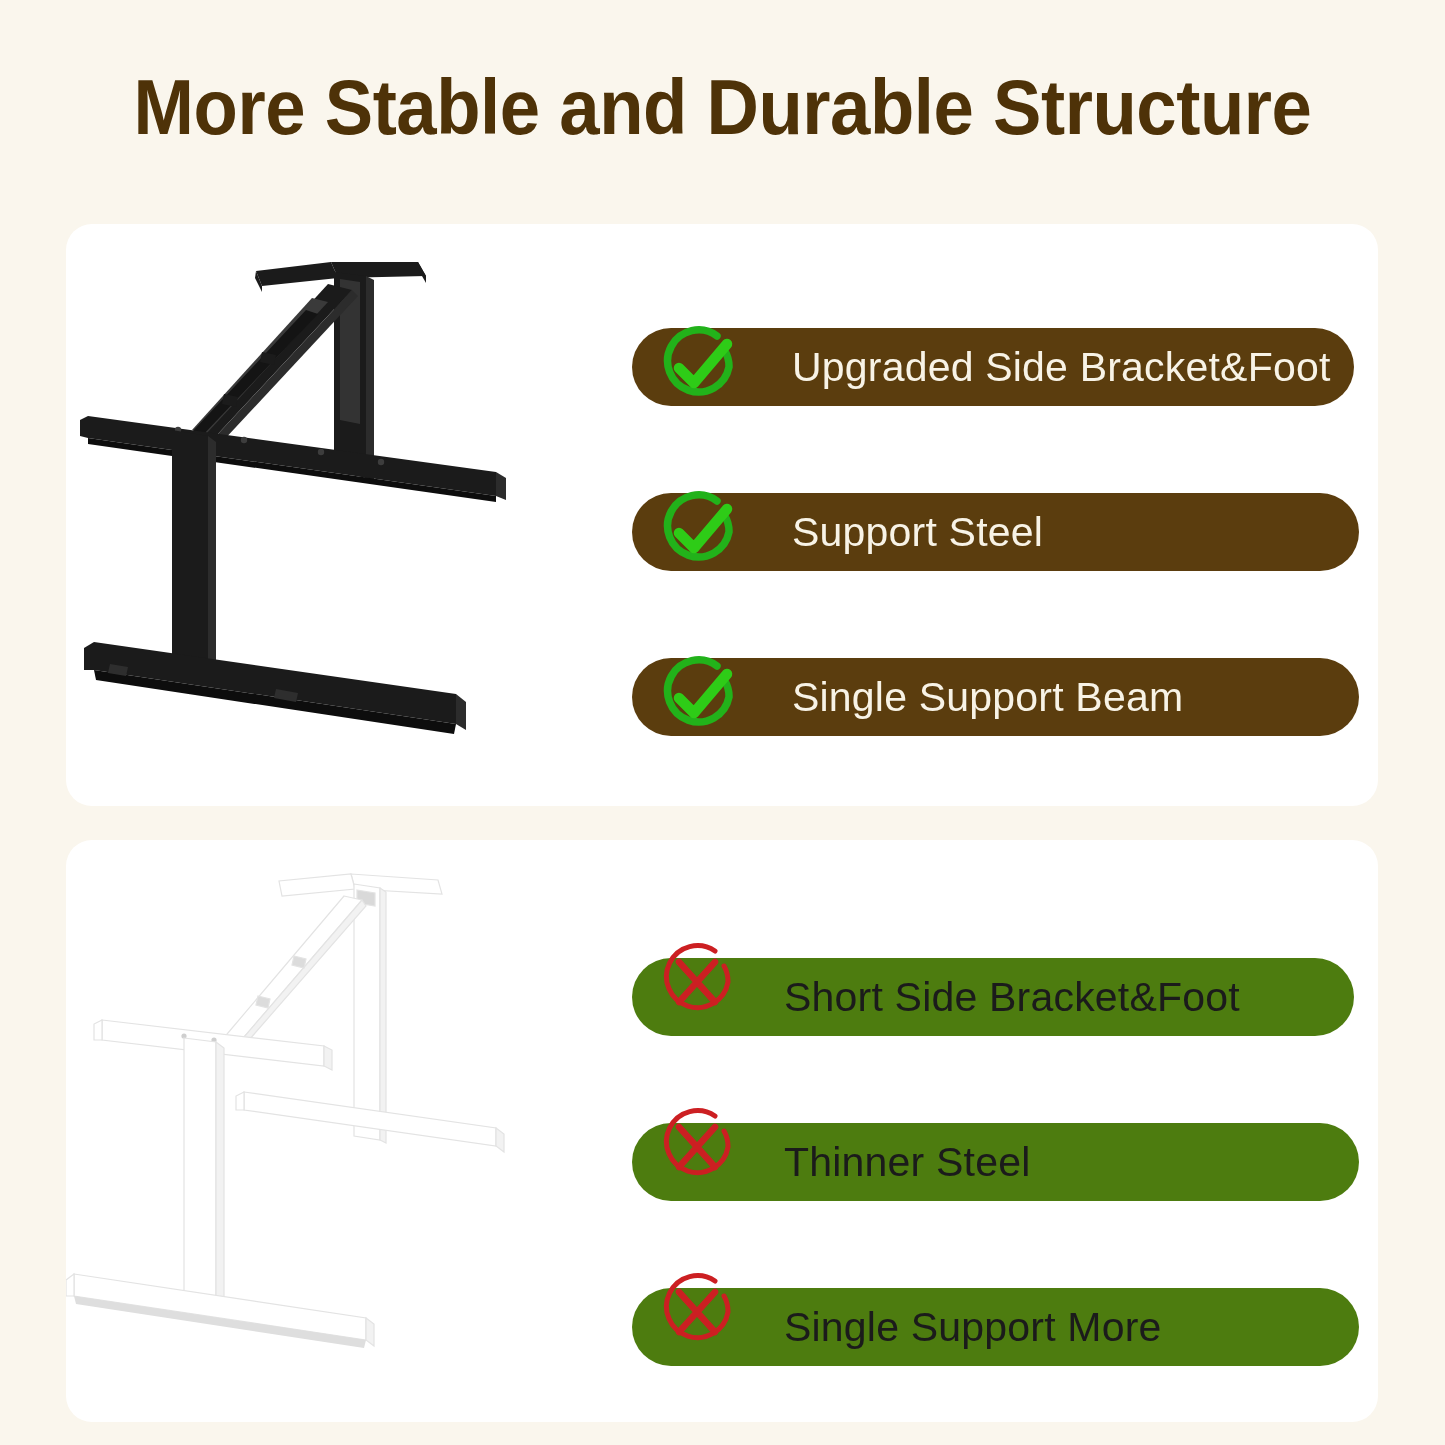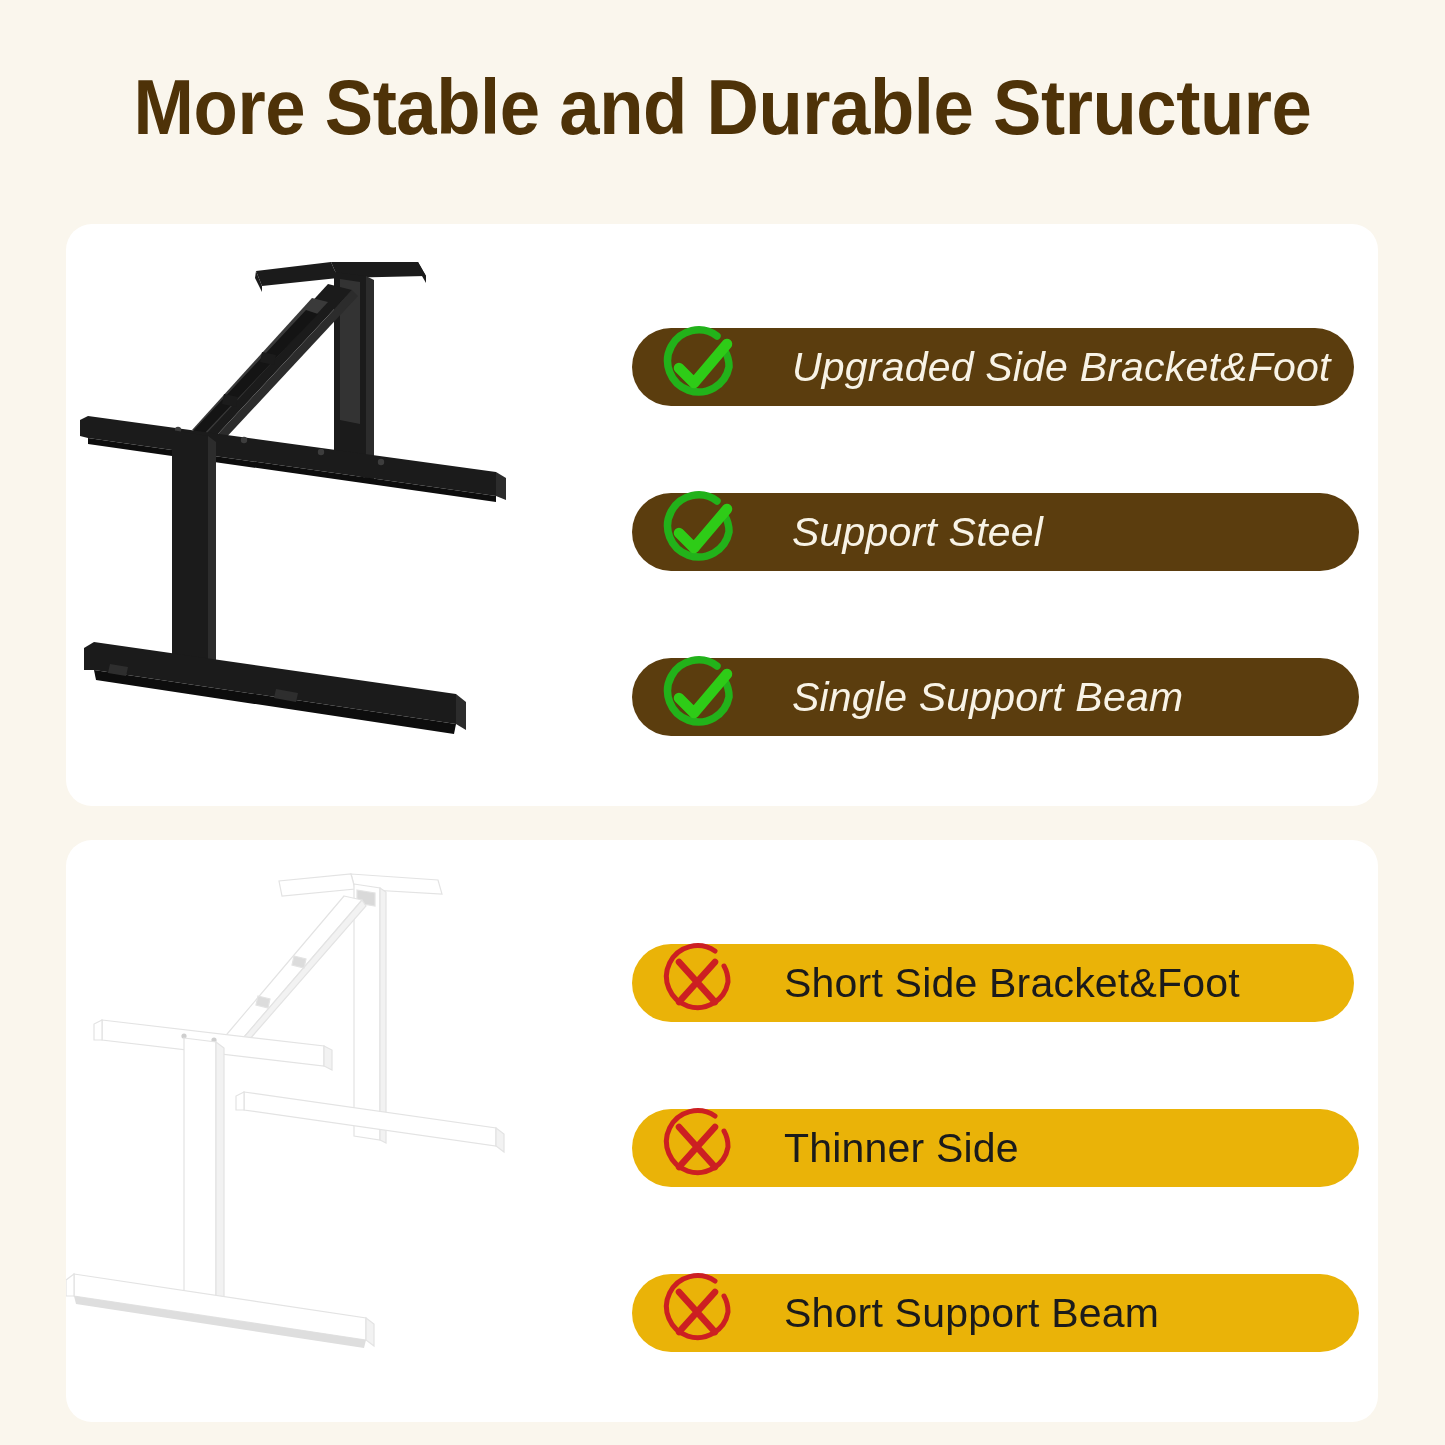--- a/index.html
+++ b/index.html
@@ -34,21 +34,21 @@
   }
 
   
   .card {
     position: absolute;
     left: 66px;
     width: 1312px;
     background: #ffffff;
     border-radius: 26px;
   }
-  .card-top    { top: 224px; height: 582px; font-style: italic; }
+  .card-top    { top: 224px; height: 582px; }
   .card-bottom { top: 840px; height: 582px; }
 
   
   .frame-art {
     position: absolute;
     left: 0;
     top: 0;
     width: 530px;
     height: 582px;
   }
@@ -82,23 +82,24 @@
     display: flex;
     align-items: center;
     box-sizing: border-box;
   }
   .pill-good {
     background: #5b3d0e;
     padding-left: 160px;
     padding-right: 34px;
   }
   .pill-bad {
-    background: #eab308;
+    background: #4d7c0f;
     padding-left: 152px;
     padding-right: 34px;
+    margin-top: 14px;
   }
 
   .pill-label {
     font-size: 41px;
     line-height: 46px;
     white-space: nowrap;
     font-family: "Liberation Sans Narrow", "Liberation Sans", sans-serif;
   }
   .pill-good .pill-label {
     color: #f8f3e6;
@@ -275,33 +276,33 @@
       <span class="badge-icon">
         <svg width="92" height="86" viewBox="0 0 92 86" xmlns="http://www.w3.org/2000/svg">
           <path d="M60 11 A31 31 0 1 0 73 42 A31 31 0 0 0 69 26" fill="none" stroke="#cc1f22" stroke-width="5" stroke-linecap="round"></path>
           <path d="M24 22 L60 62 M60 22 L24 62" fill="none" stroke="#cc1f22" stroke-width="6.5" stroke-linecap="round"></path>
         </svg>
       </span>
     </div>
 
     <div class="row row-2">
       <div class="pill pill-bad pill-b2">
-        <span class="pill-label">Thinner Side</span>
+        <span class="pill-label">Thinner Steel</span>
       </div>
       <span class="badge-icon">
         <svg width="92" height="86" viewBox="0 0 92 86" xmlns="http://www.w3.org/2000/svg">
           <path d="M60 11 A31 31 0 1 0 73 42 A31 31 0 0 0 69 26" fill="none" stroke="#cc1f22" stroke-width="5" stroke-linecap="round"></path>
           <path d="M24 22 L60 62 M60 22 L24 62" fill="none" stroke="#cc1f22" stroke-width="6.5" stroke-linecap="round"></path>
         </svg>
       </span>
     </div>
 
     <div class="row row-3">
       <div class="pill pill-bad pill-b3">
-        <span class="pill-label">Short Support Beam</span>
+        <span class="pill-label">Single Support More</span>
       </div>
       <span class="badge-icon">
         <svg width="92" height="86" viewBox="0 0 92 86" xmlns="http://www.w3.org/2000/svg">
           <path d="M60 11 A31 31 0 1 0 73 42 A31 31 0 0 0 69 26" fill="none" stroke="#cc1f22" stroke-width="5" stroke-linecap="round"></path>
           <path d="M24 22 L60 62 M60 22 L24 62" fill="none" stroke="#cc1f22" stroke-width="6.5" stroke-linecap="round"></path>
         </svg>
       </span>
     </div>
 
   </div>

